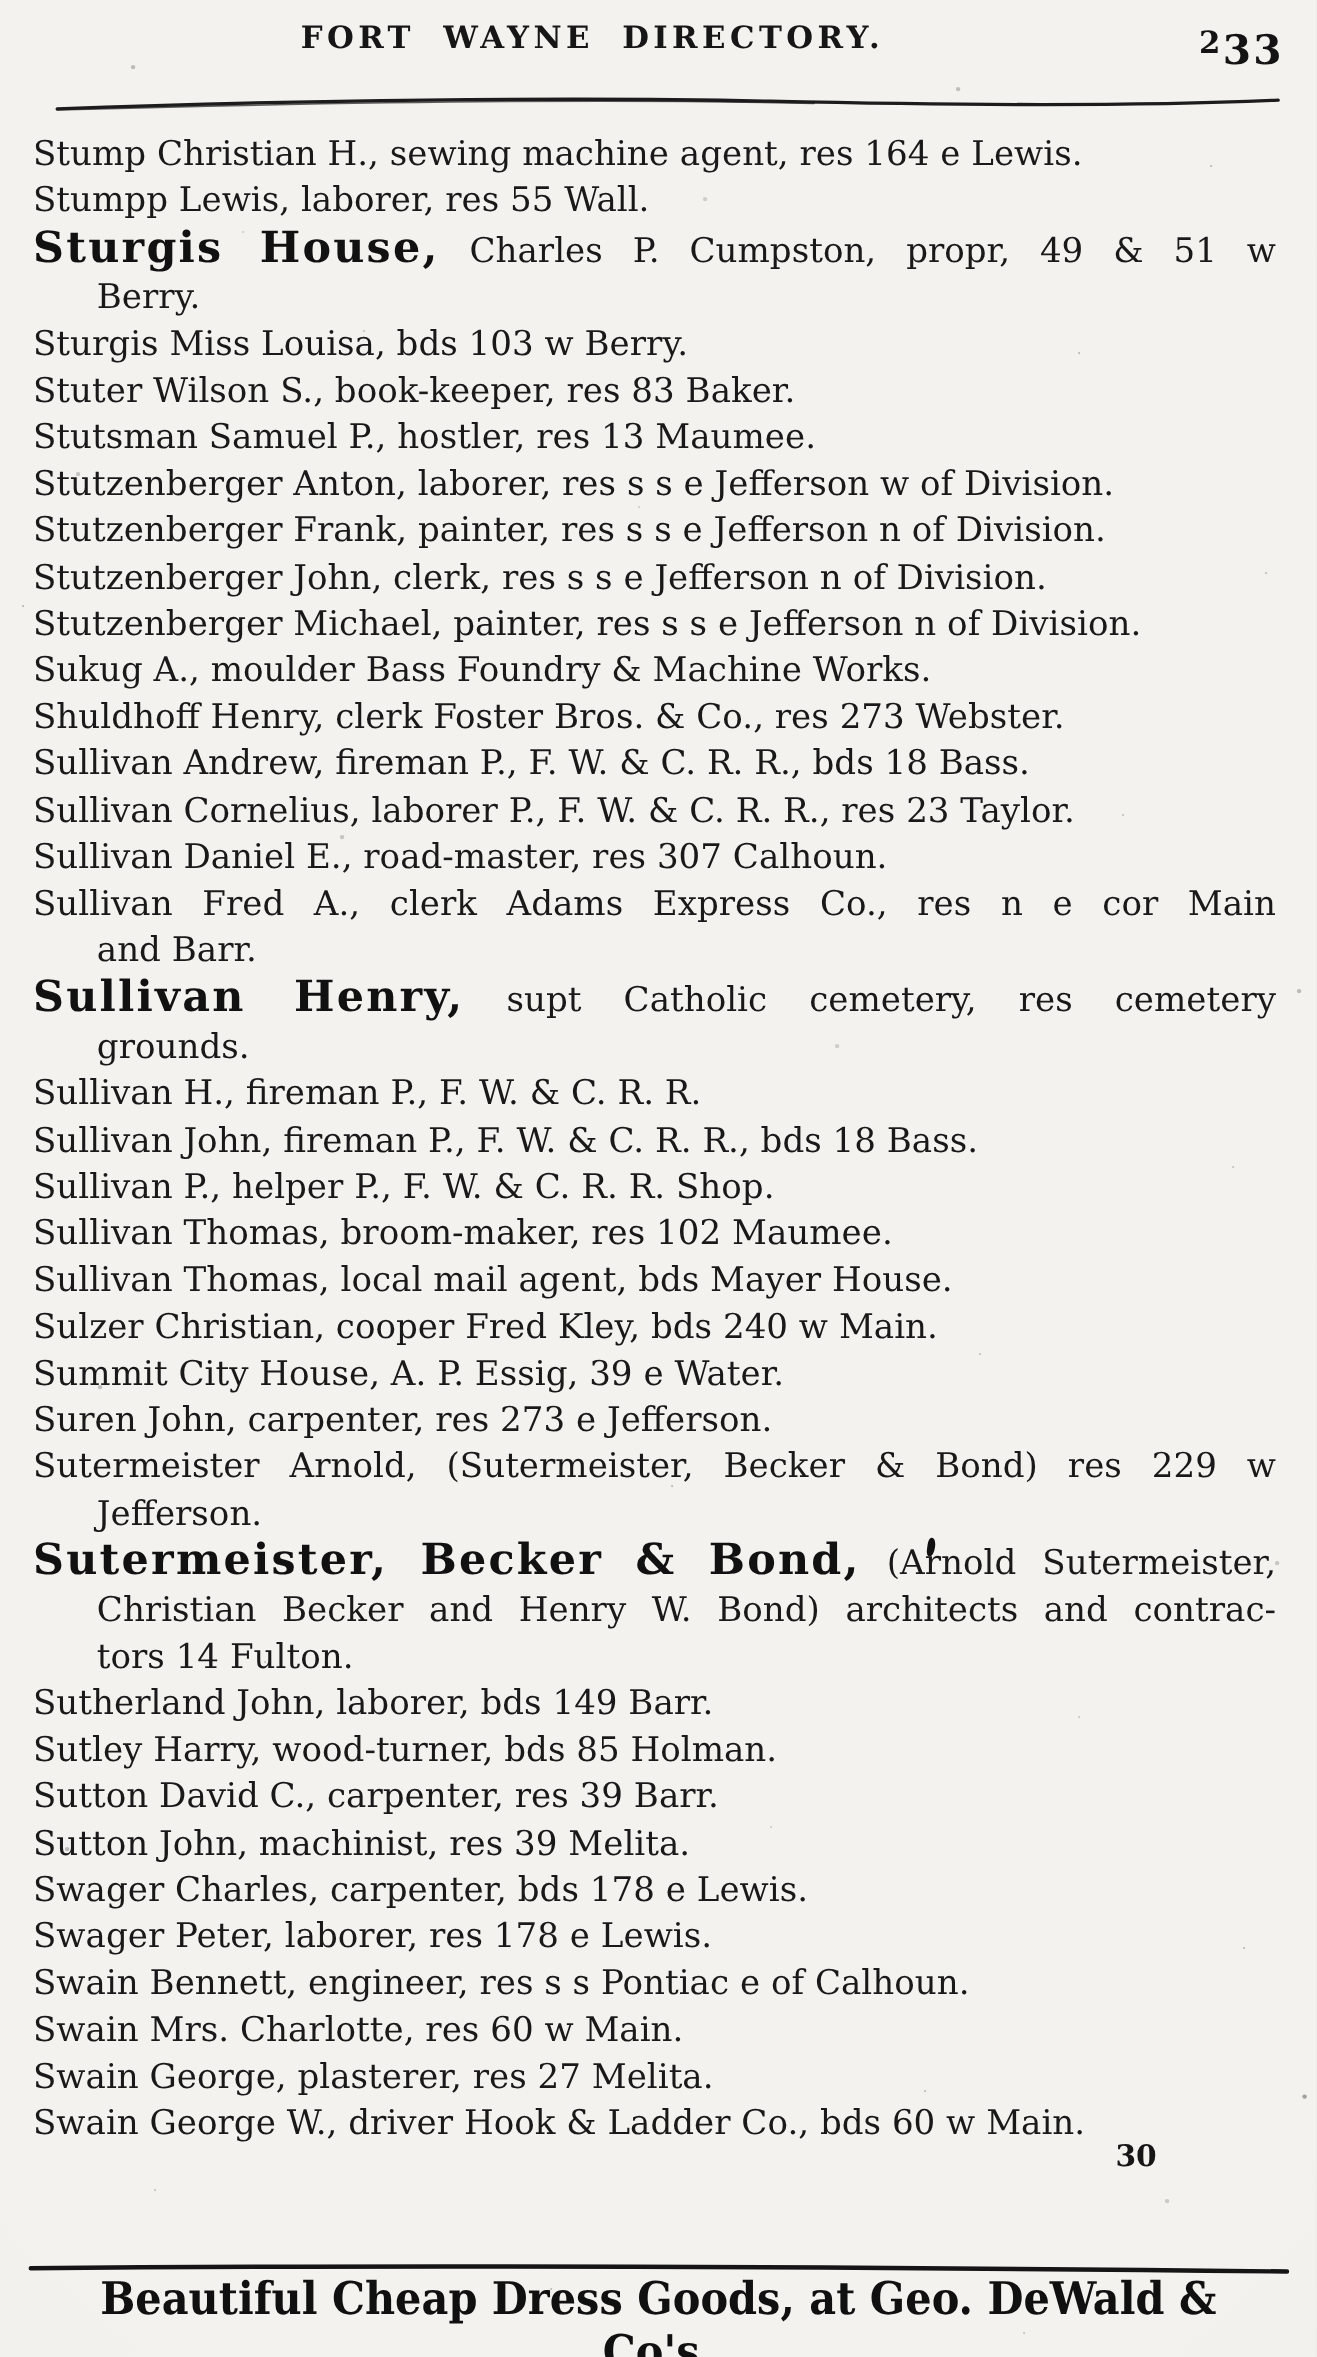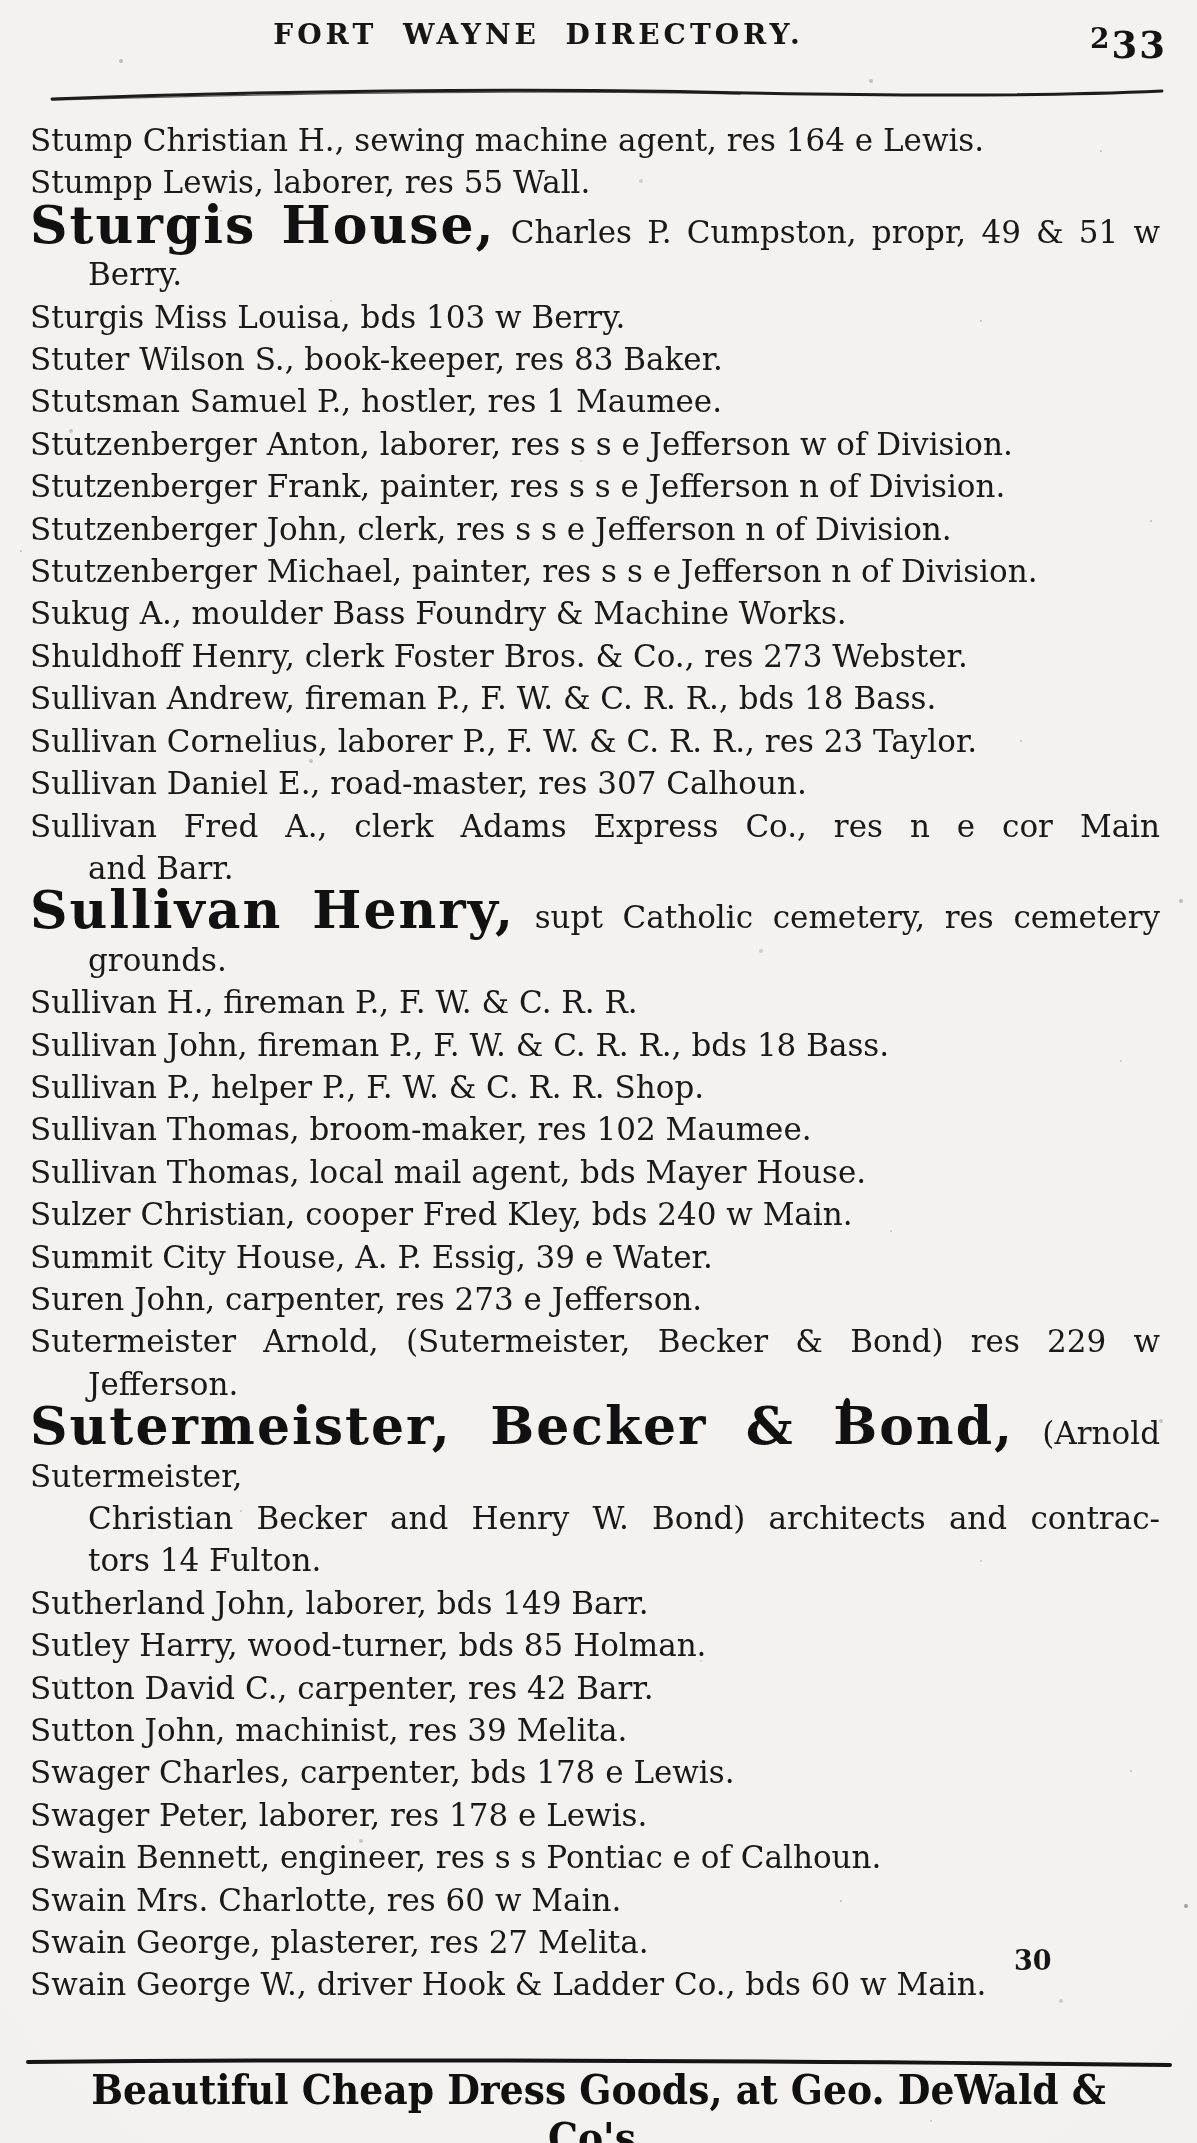--- a/index.html
+++ b/index.html
@@ -60,21 +60,21 @@
     position: absolute; top: 119px; left: 30px; width: 1130px;
   }
   .line {
     font-size: 31px; line-height: 42.4px;
     white-space: nowrap;
     color: #191919;
   }
   .line.fill { white-space: normal; text-align: justify; text-align-last: justify; }
   .line.ind { padding-left: 58px; }
   .lead {
-    font-weight: bold; font-size: 52px; letter-spacing: 2px;
+    font-weight: bold; font-size: 39px; letter-spacing: 2px;
     color: #111;
   }
   .ink-mark {
     position: absolute; left: 843px; top: 1398px;
     width: 7px; height: 17px; background: #111;
     border-radius: 45% 55% 60% 40%;
     transform: rotate(8deg);
   }
   .signature-mark {
     position: absolute; top: 1945px; left: 1014px;
@@ -105,21 +105,21 @@
     <path d="M 52 20 C 300 13, 560 10, 740 14" fill="none" stroke="#1c1c1c" stroke-width="1.4" stroke-linecap="round" opacity="0.7"></path>
   </svg>
 
   <div class="entries">
       <div class="line">Stump Christian H., sewing machine agent, res 164 e Lewis.</div>
       <div class="line">Stumpp Lewis, laborer, res 55 Wall.</div>
       <div class="line fill"><span class="lead">Sturgis House,</span> Charles P. Cumpston, propr, 49 &amp; 51 w</div>
       <div class="line ind">Berry.</div>
       <div class="line">Sturgis Miss Louisa, bds 103 w Berry.</div>
       <div class="line">Stuter Wilson S., book-keeper, res 83 Baker.</div>
-      <div class="line">Stutsman Samuel P., hostler, res 1 Maumee.</div>
+      <div class="line">Stutsman Samuel P., hostler, res 13 Maumee.</div>
       <div class="line">Stutzenberger Anton, laborer, res s s e Jefferson w of Division.</div>
       <div class="line">Stutzenberger Frank, painter, res s s e Jefferson n of Division.</div>
       <div class="line">Stutzenberger John, clerk, res s s e Jefferson n of Division.</div>
       <div class="line">Stutzenberger Michael, painter, res s s e Jefferson n of Division.</div>
       <div class="line">Sukug A., moulder Bass Foundry &amp; Machine Works.</div>
       <div class="line">Shuldhoff Henry, clerk Foster Bros. &amp; Co., res 273 Webster.</div>
       <div class="line">Sullivan Andrew, fireman P., F. W. &amp; C. R. R., bds 18 Bass.</div>
       <div class="line">Sullivan Cornelius, laborer P., F. W. &amp; C. R. R., res 23 Taylor.</div>
       <div class="line">Sullivan Daniel E., road-master, res 307 Calhoun.</div>
       <div class="line fill">Sullivan Fred A., clerk Adams Express Co., res n e cor Main</div>
@@ -134,21 +134,21 @@
       <div class="line">Sulzer Christian, cooper Fred Kley, bds 240 w Main.</div>
       <div class="line">Summit City House, A. P. Essig, 39 e Water.</div>
       <div class="line">Suren John, carpenter, res 273 e Jefferson.</div>
       <div class="line fill">Sutermeister Arnold, (Sutermeister, Becker &amp; Bond) res 229 w</div>
       <div class="line ind">Jefferson.</div>
       <div class="line fill"><span class="lead">Sutermeister, Becker &amp; Bond,</span> (Arnold Sutermeister,</div>
       <div class="line ind fill">Christian Becker and Henry W. Bond) architects and contrac-</div>
       <div class="line ind">tors 14 Fulton.</div>
       <div class="line">Sutherland John, laborer, bds 149 Barr.</div>
       <div class="line">Sutley Harry, wood-turner, bds 85 Holman.</div>
-      <div class="line">Sutton David C., carpenter, res 42 Barr.</div>
+      <div class="line">Sutton David C., carpenter, res 39 Barr.</div>
       <div class="line">Sutton John, machinist, res 39 Melita.</div>
       <div class="line">Swager Charles, carpenter, bds 178 e Lewis.</div>
       <div class="line">Swager Peter, laborer, res 178 e Lewis.</div>
       <div class="line">Swain Bennett, engineer, res s s Pontiac e of Calhoun.</div>
       <div class="line">Swain Mrs. Charlotte, res 60 w Main.</div>
       <div class="line">Swain George, plasterer, res 27 Melita.</div>
       <div class="line">Swain George W., driver Hook &amp; Ladder Co., bds 60 w Main.</div>
     </div>
 
   <div class="ink-mark"></div>

